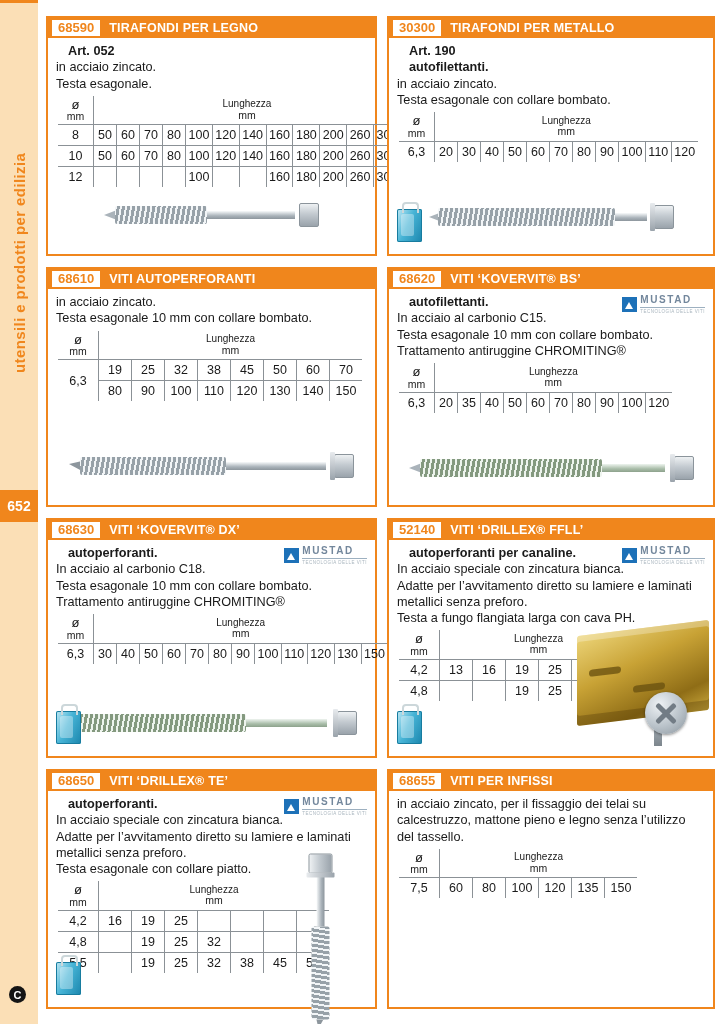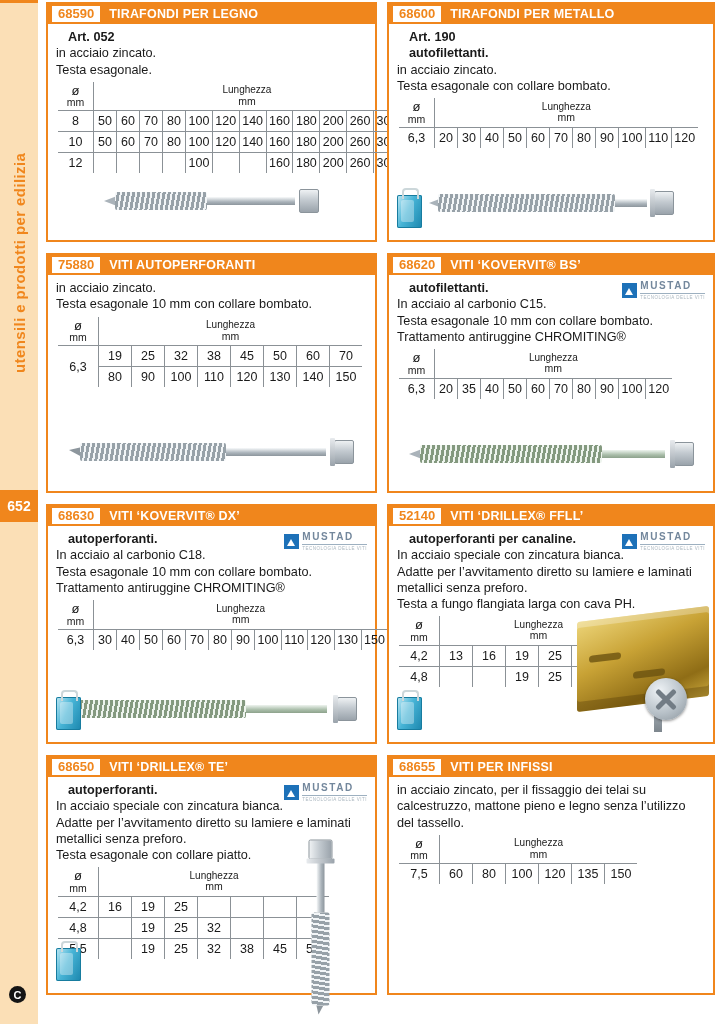--- a/index.html
+++ b/index.html
@@ -9,21 +9,21 @@
   
   #sidebar{position:absolute;left:0;top:0;width:38px;height:1024px;background:#fbdfb6;border-top:3px solid #f0861c;box-sizing:border-box;}
   .vtext{position:absolute;top:105px;left:0;width:38px;height:310px;display:flex;align-items:center;justify-content:center;
          writing-mode:vertical-rl;transform:rotate(180deg);color:#f0861c;font-weight:700;font-size:15px;letter-spacing:.4px;white-space:nowrap;}
   #pagenum{position:absolute;top:487px;left:0;width:38px;height:32px;background:#f0861c;color:#fff;
            font-weight:700;font-size:14px;display:flex;align-items:center;justify-content:center;}
   .cmark{position:absolute;left:9px;top:983px;width:17px;height:17px;border-radius:50%;background:#141414;color:#fff;
          font-weight:700;font-size:11px;display:flex;align-items:center;justify-content:center;}
 
   
-  #sections{position:absolute;left:46px;top:2px;width:670px;display:grid;
+  #sections{position:absolute;left:46px;top:16px;width:670px;display:grid;
             grid-template-columns:331px 328px;gap:11px 10px;grid-auto-rows:240px;}
   .box{box-sizing:border-box;border:2px solid #f0861c;background:#fff;position:relative;}
   .box-head{height:20px;background:#f0861c;display:flex;align-items:center;padding-left:4px;}
   .code{background:#fff;color:#f0861c;font-weight:700;font-size:13px;padding:0 6px;height:16px;line-height:16px;}
   .title{color:#fff;font-weight:700;font-size:12.5px;margin-left:9px;letter-spacing:.2px;white-space:nowrap;}
   .box-body{position:absolute;left:0;right:0;top:20px;bottom:0;padding:5px 8px;font-size:12.7px;line-height:1.28;}
   .dl{margin:0;} .dl.b{font-weight:700;margin-left:12px;}
 
   
   .mustad{position:absolute;top:5px;right:8px;display:flex;gap:3px;align-items:center;}
@@ -187,21 +187,21 @@
                 <span class="hd hd-hex"></span>
               </span>
             </span>
           </div>
 
     </div>
   </section>
 
   <section class="box">
     <header class="box-head">
-      <span class="code">68600</span>
+      <span class="code">30300</span>
       <span class="title">TIRAFONDI PER METALLO</span>
     </header>
     <div class="box-body">
 
       <div class="desc">
             <p class="dl b">Art. 190</p>
             <p class="dl b">autofilettanti.</p>
             <p class="dl">in acciaio zincato.</p>
             <p class="dl">Testa esagonale con collare bombato.</p>
           </div>
@@ -245,21 +245,21 @@
                 <span class="hd hd-hexf"></span>
               </span>
             </span>
           </div>
       <span class="pkg"></span>
     </div>
   </section>
 
   <section class="box">
     <header class="box-head">
-      <span class="code">75880</span>
+      <span class="code">68610</span>
       <span class="title">VITI AUTOPERFORANTI</span>
     </header>
     <div class="box-body">
 
       <div class="desc">
             <p class="dl">in acciaio zincato.</p>
             <p class="dl">Testa esagonale 10 mm con collare bombato.</p>
           </div>
       <table class="spec">
             <thead>

